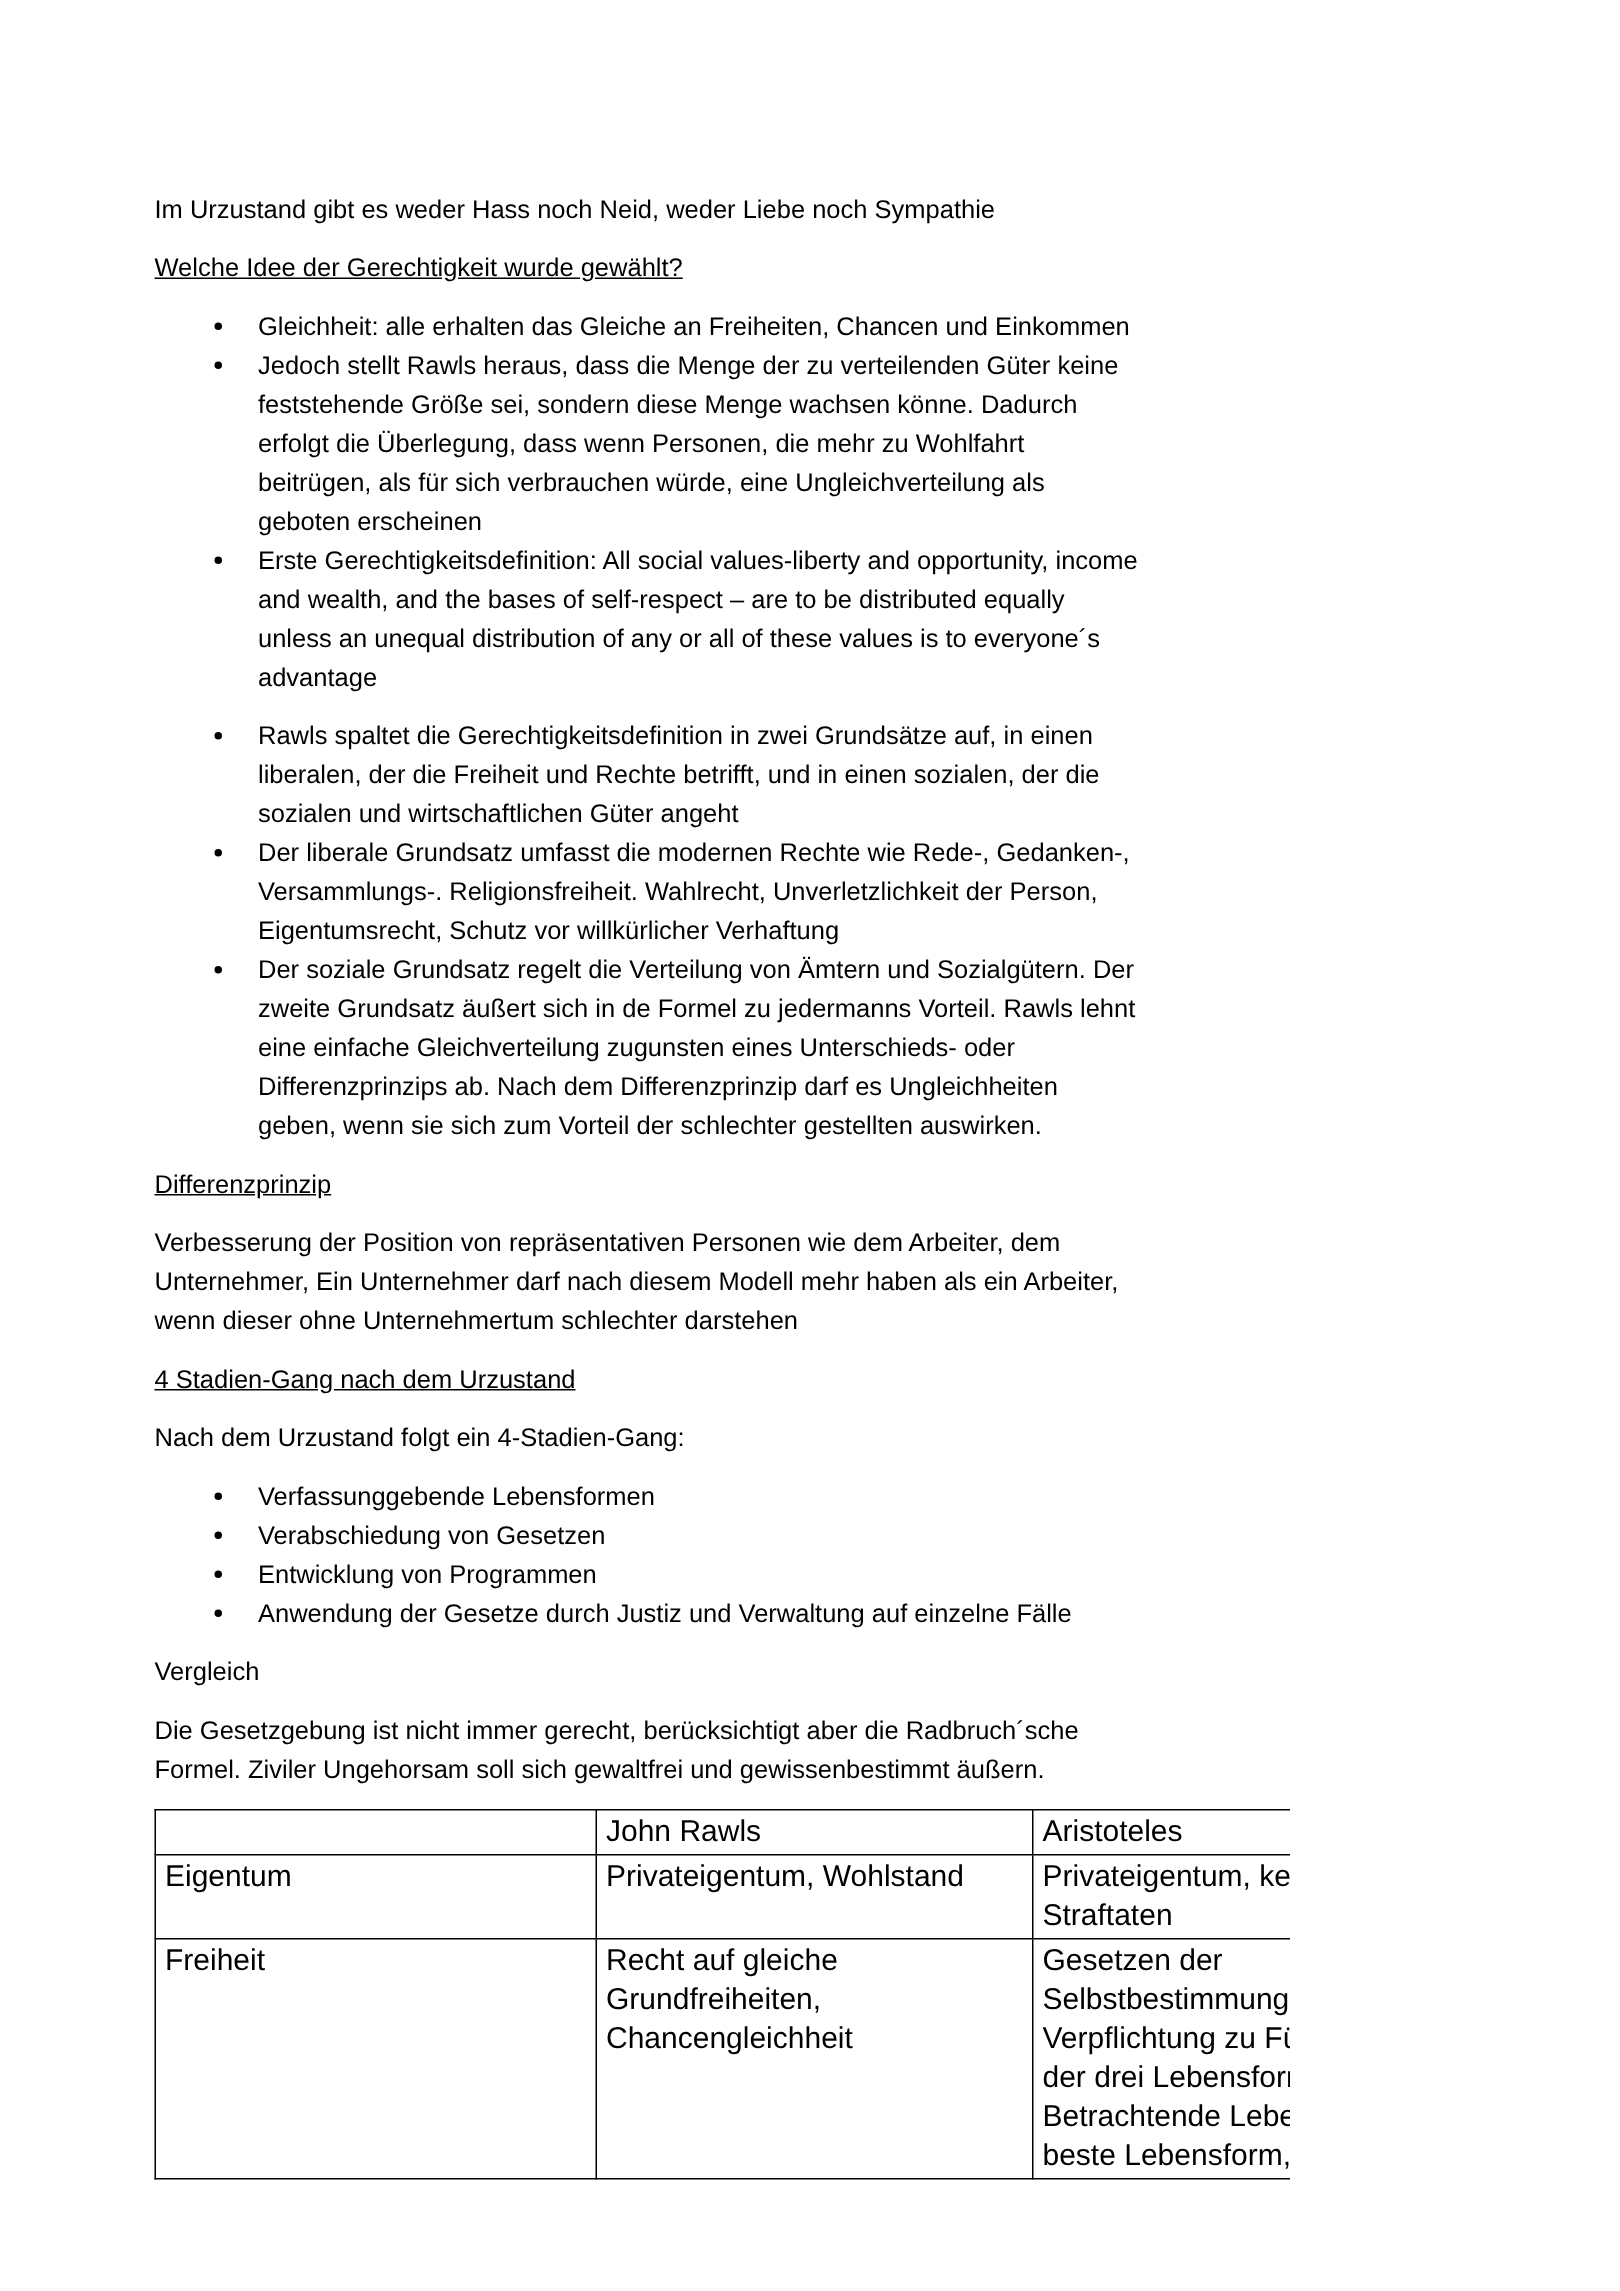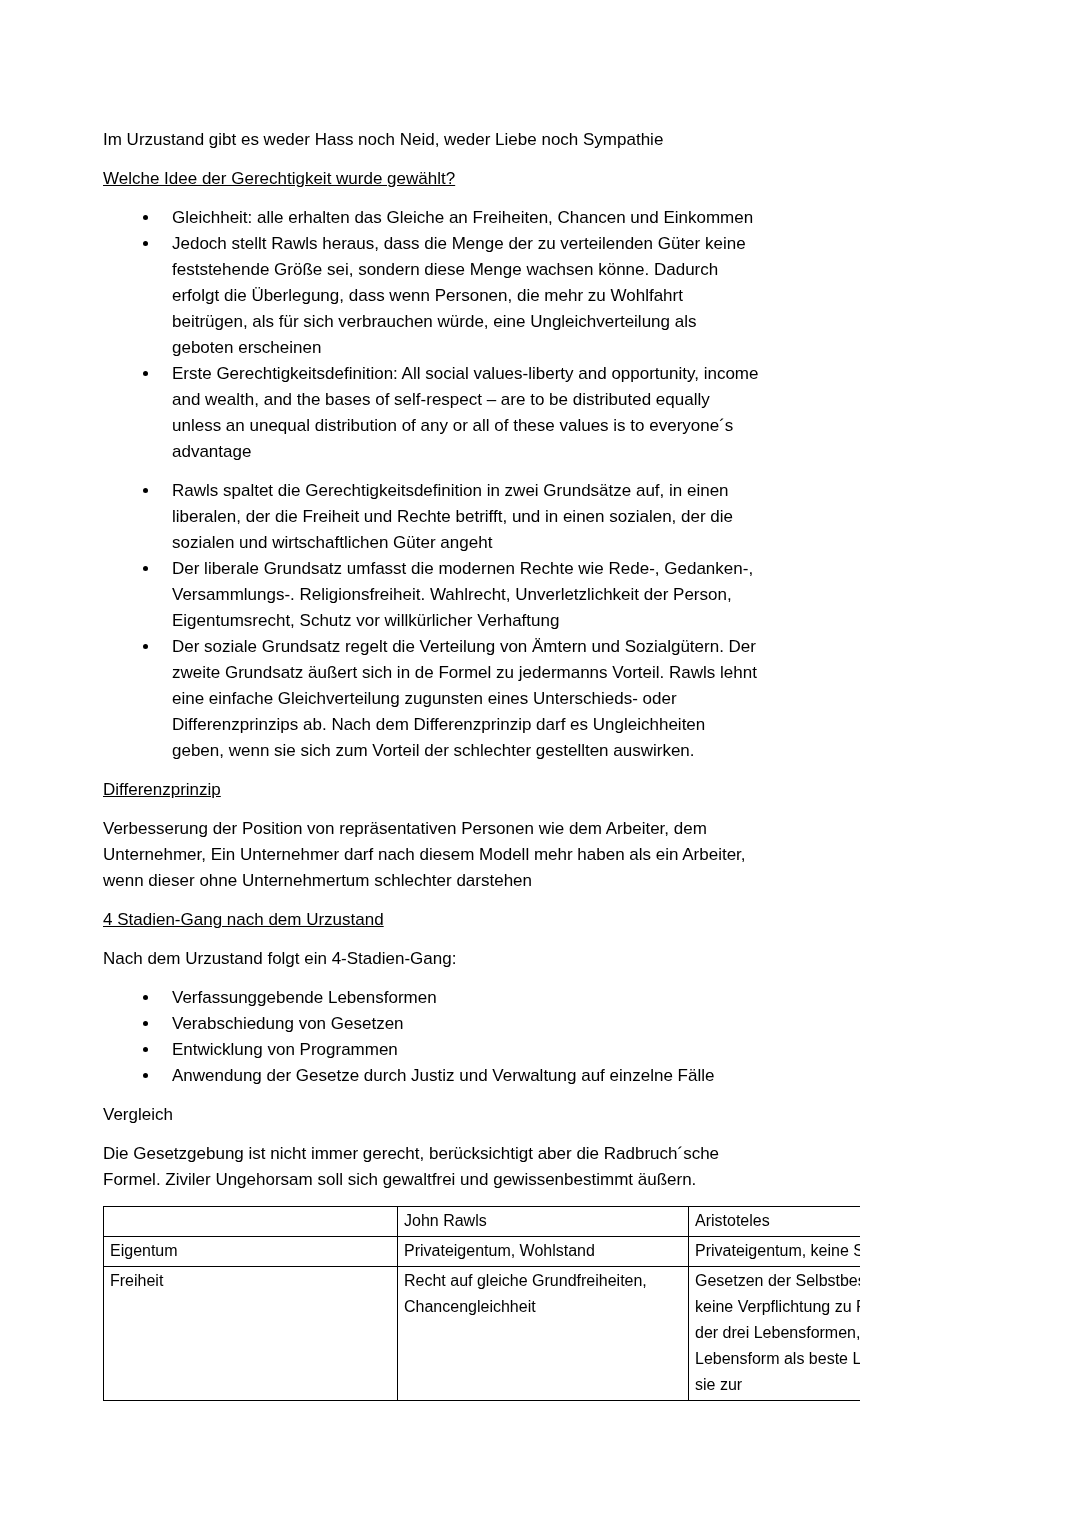--- a/index.html
+++ b/index.html
@@ -40,21 +40,21 @@
   .cmp-table {
     border-collapse: collapse;
     table-layout: fixed;
     width: 877px;
     margin-top: 3px;
   }
   .cmp-table td {
     border: 1px solid #000000;
     vertical-align: top;
     padding: 1px 10px 2px 6px;
-    font-size: 16px;
+    font-size: 20px;
     line-height: 26px;
     word-wrap: break-word;
   }
   .col-label { width: 294px; }
   .col-rawls { width: 291px; }
   .col-arist { width: 292px; }
 </style>
 </head>
 <body>
 

